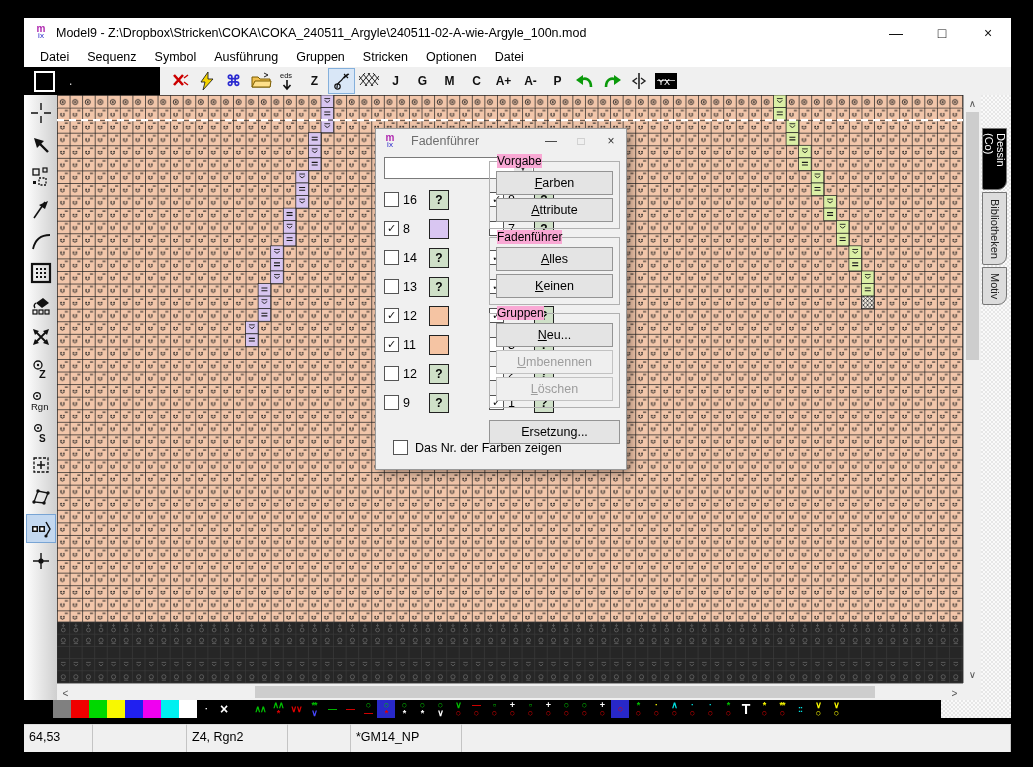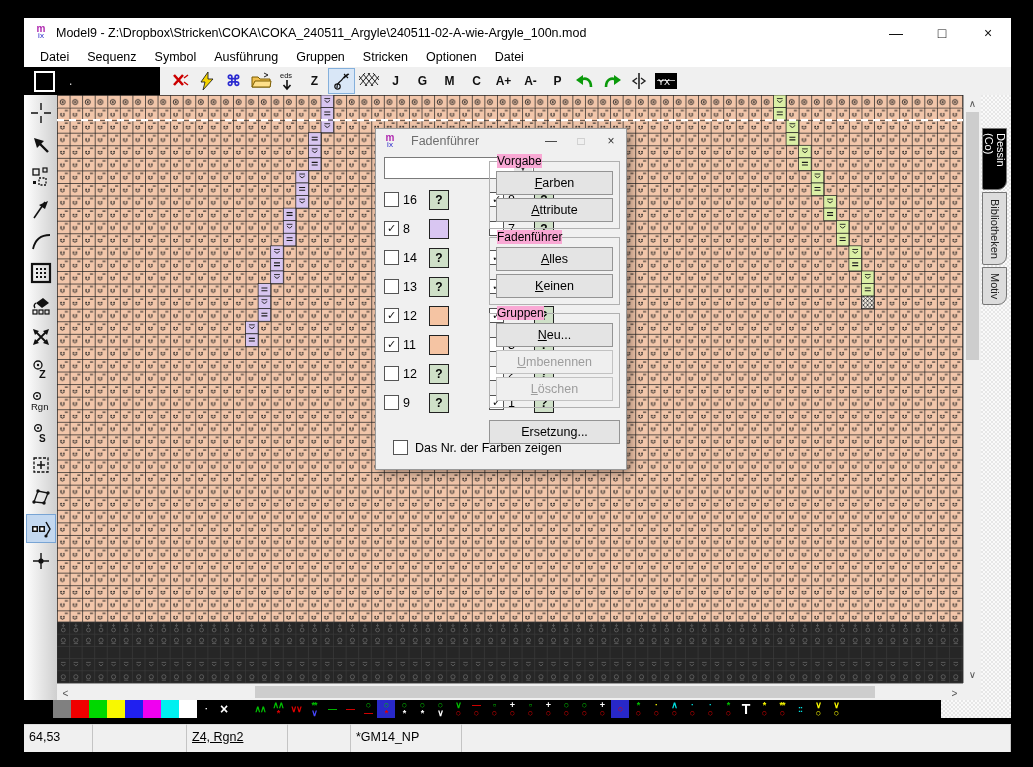--- a/index.html
+++ b/index.html
@@ -1062,19 +1062,19 @@
         <div class="tile" style="background: rgb(0, 0, 0);"></div>
         <div class="tile" style="background: rgb(0, 0, 0);"></div>
       </div>
     <div id="strip-fill"></div>
   </div>
   <div id="strip-gap"></div>
 
   <div id="statusbar">
       <div class="scell" style="width: 69px;">64,53</div>
       <div class="scell" style="width: 94px;"></div>
-      <div class="scell" style="width: 101px; text-decoration: underline;">Z4, Rgn2</div>
+      <div class="scell" style="width: 101px;">Z4, Rgn2</div>
       <div class="scell" style="width: 63px;"></div>
       <div class="scell" style="width: 111px;">*GM14_NP</div>
       <div class="scell" style="flex: 1 1 0%;"></div>
     </div>
 
 </div>
 
 </body></html>

